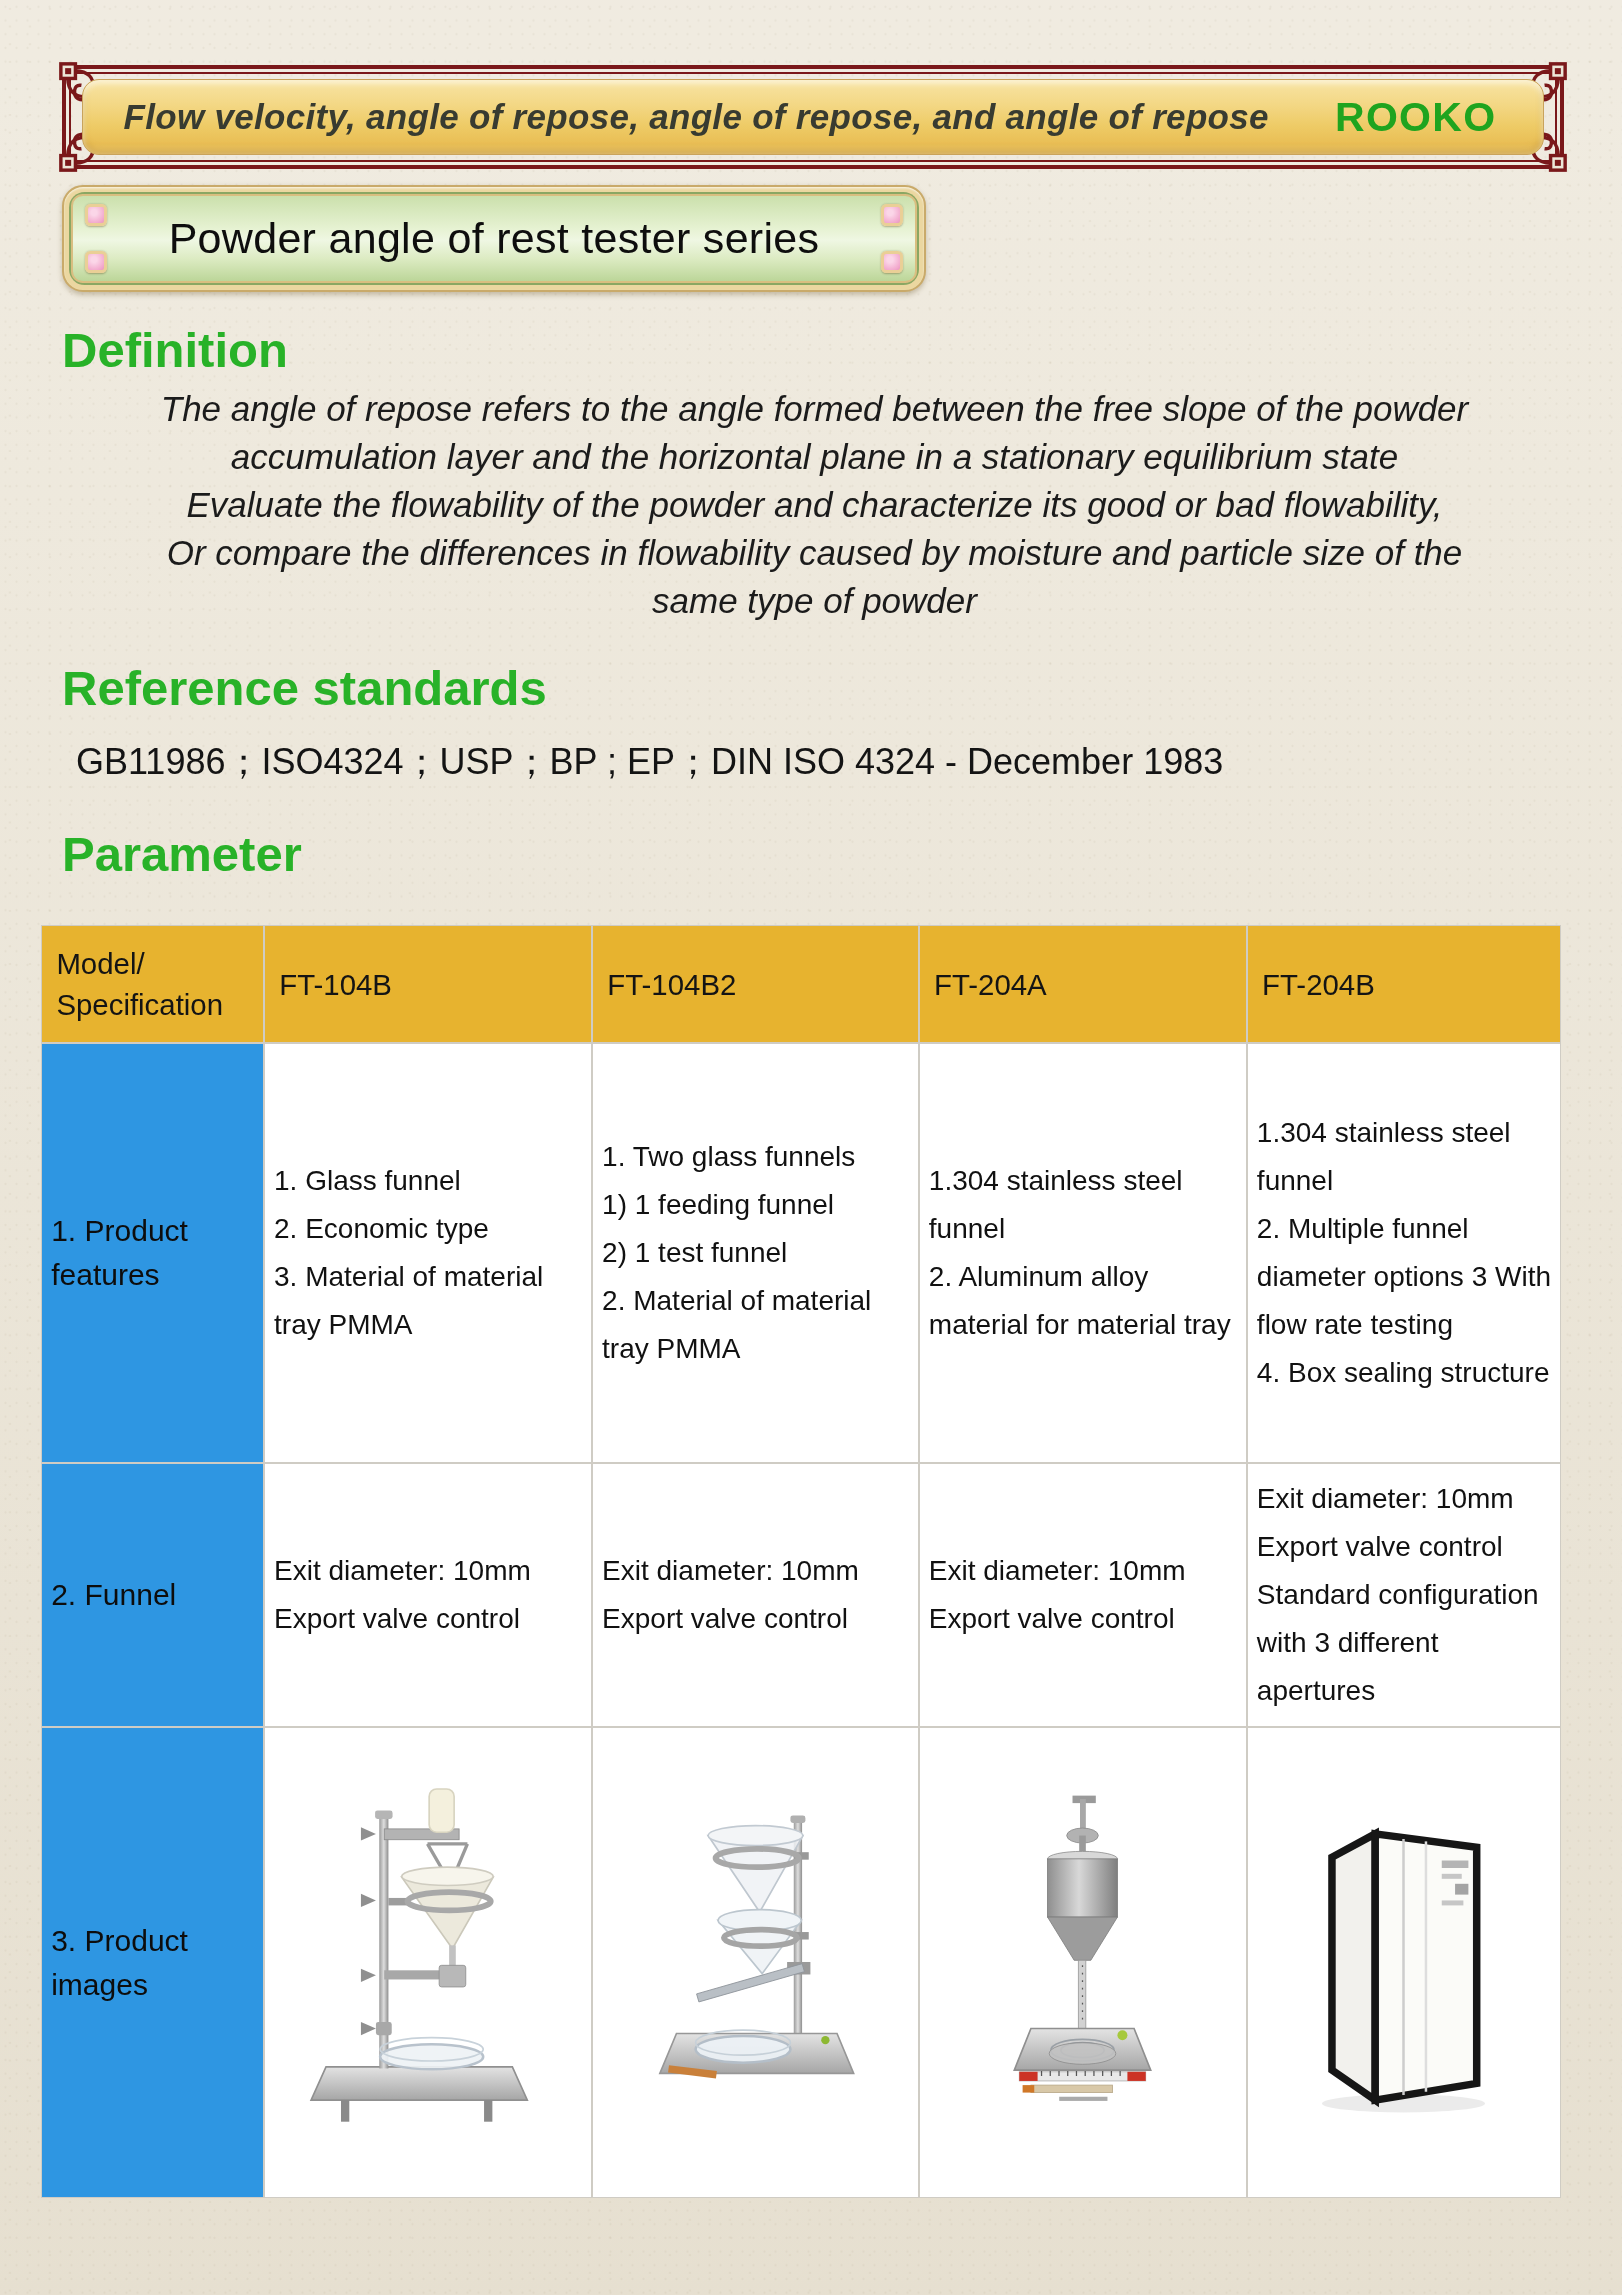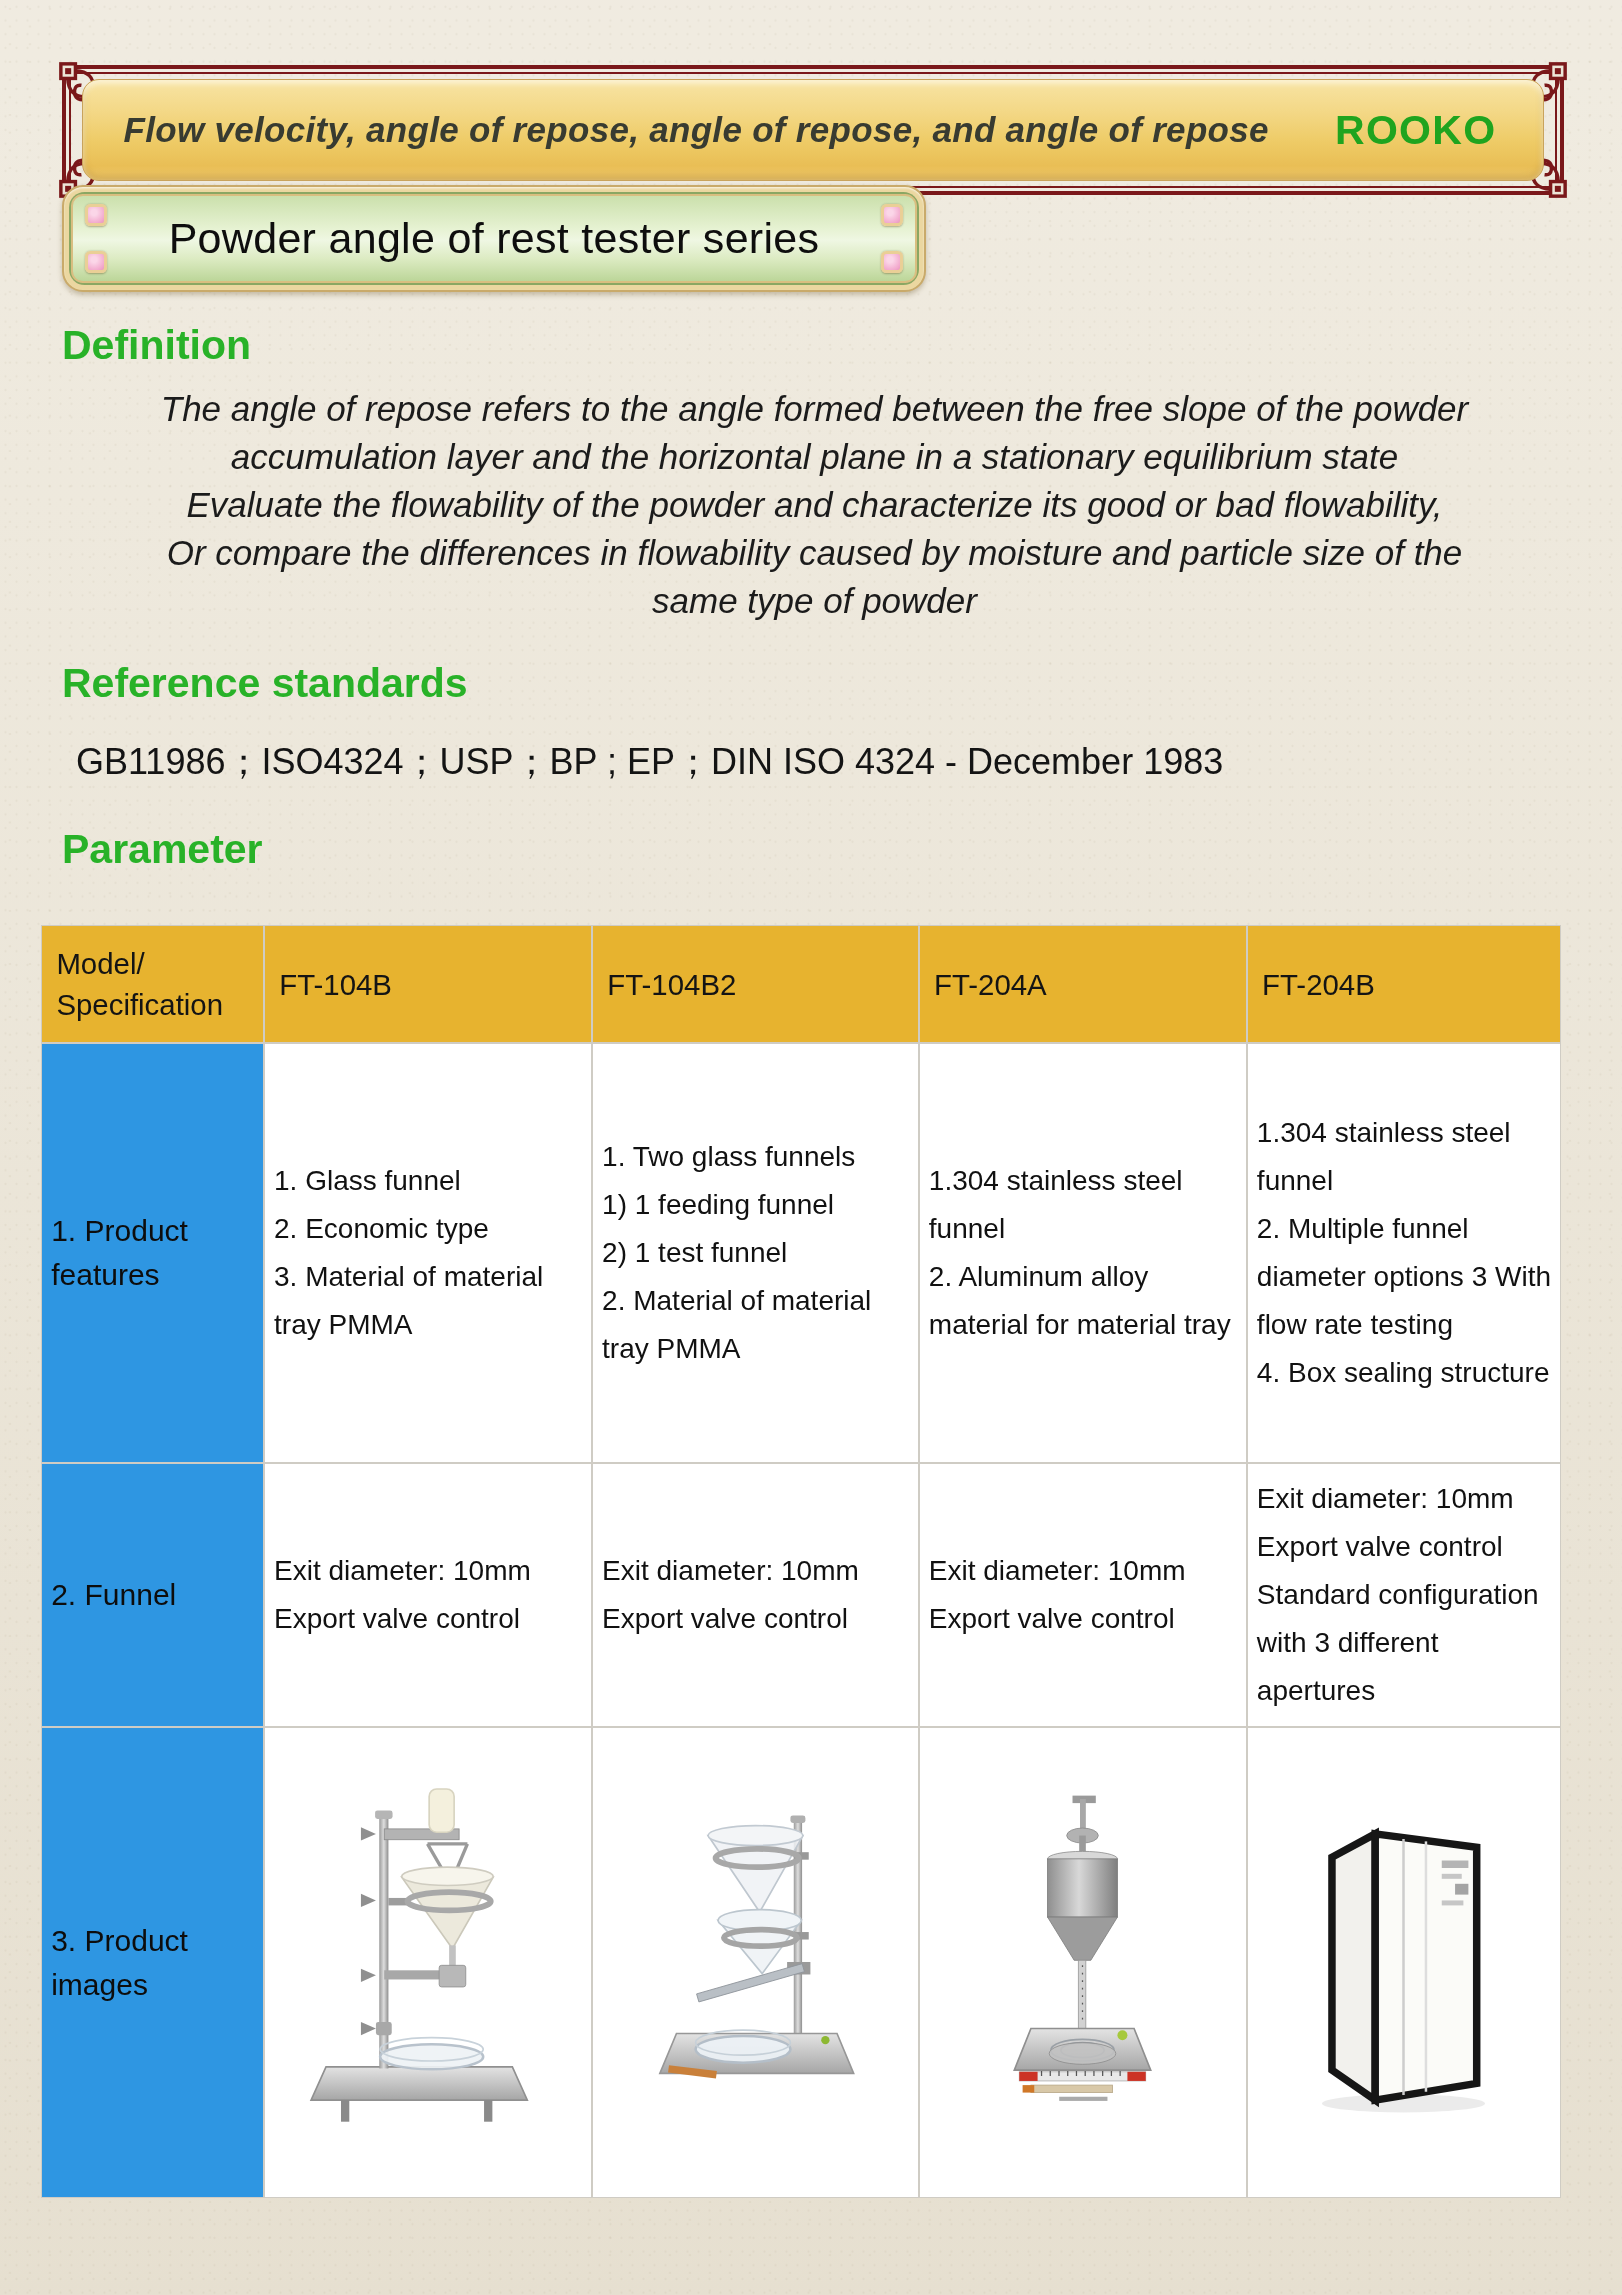--- a/index.html
+++ b/index.html
@@ -8,21 +8,21 @@
     position:absolute;inset:0;overflow:hidden;
     background-color:#ECE6D8;
     background-image:
       radial-gradient(rgba(170,155,120,0.10) 1px, transparent 1.7px),
       radial-gradient(rgba(140,125,95,0.08) 0.7px, transparent 1.3px),
       linear-gradient(180deg, rgba(255,255,255,0.22), rgba(120,100,60,0.05));
     background-size:20px 17.7px, 11px 13.7px, 100% 100%;
   }
 
   
-  .banner{position:absolute;left:62px;top:65px;width:1502px;height:130px;}
+  .banner{position:absolute;left:62px;top:65px;width:1502px;height:104px;}
   .frame-outer{position:absolute;inset:0;border:4.6px solid var(--frame_maroon,#7A181A);}
   .frame-inner{position:absolute;inset:7.2px;border:2px solid var(--frame_maroon,#7A181A);}
   .ribbon{
     position:absolute;left:19.6px;right:19.6px;top:13.7px;bottom:13.7px;
     background:linear-gradient(180deg,#F8E4A4 0%,#F3D784 34%,#EECB66 62%,#E9BE55 86%,#F0CC70 100%);
     border:1.3px solid #C9A35B;border-radius:17px;
     box-shadow:inset 0 3.3px 5.9px rgba(255,255,250,.65), inset 0 -4.6px 7.9px rgba(150,100,20,.30);
     display:flex;align-items:center;
   }
   .tagline{margin-left:41px;font-size:35px;font-style:italic;font-weight:600;color:#383B31;letter-spacing:0.3px;}
@@ -49,21 +49,21 @@
   .plaque-title{font-size:43px;color:#0E0E0E;letter-spacing:0.3px;}
   .pin{
     position:absolute;width:15.7px;height:15.7px;border-radius:5.2px;
     background:radial-gradient(circle at 38% 35%,#FBD6E8 20%,#F2A9CD 75%,#E795BE 100%);
     border:3.3px solid #EACF96;box-shadow:0 0.7px 2px rgba(90,70,30,.4);
   }
   .pin.p-tl{left:21px;top:17px;} .pin.p-bl{left:21px;bottom:17px;}
   .pin.p-tr{right:21px;top:17px;} .pin.p-br{right:21px;bottom:17px;}
 
   
-  .h-green{position:absolute;left:62px;font-size:41px;font-weight:600;color:var(--heading_green,#28B228);}
+  .h-green{position:absolute;left:62px;font-size:49px;font-weight:600;color:var(--heading_green,#28B228);}
   .def-body{
     position:absolute;left:62px;top:385px;width:1505px;
     font-size:35px;font-style:italic;font-weight:500;color:#1B1B1B;line-height:48px;
     white-space:pre-line;
     text-align:center;
   }
   .ref-body{
     position:absolute;left:76px;top:738px;width:1505px;
     font-size:36px;color:#141414;white-space:pre-wrap;
   }

